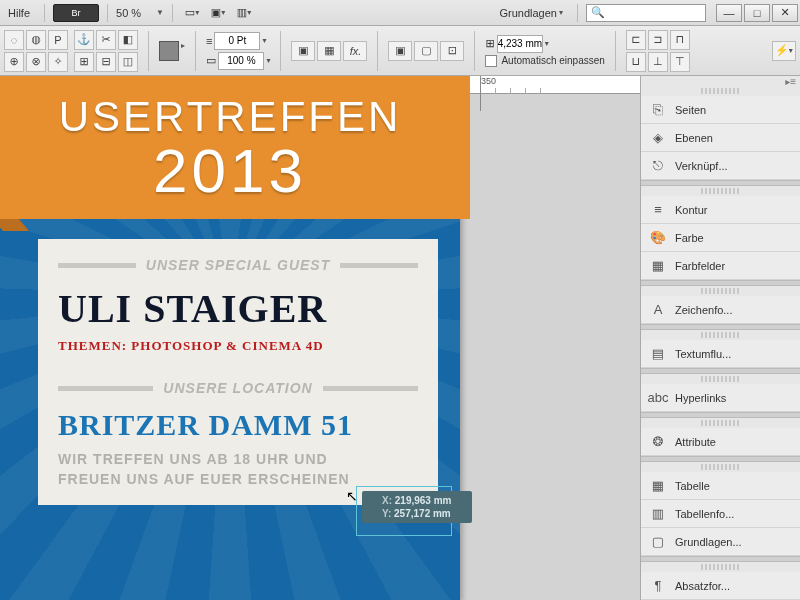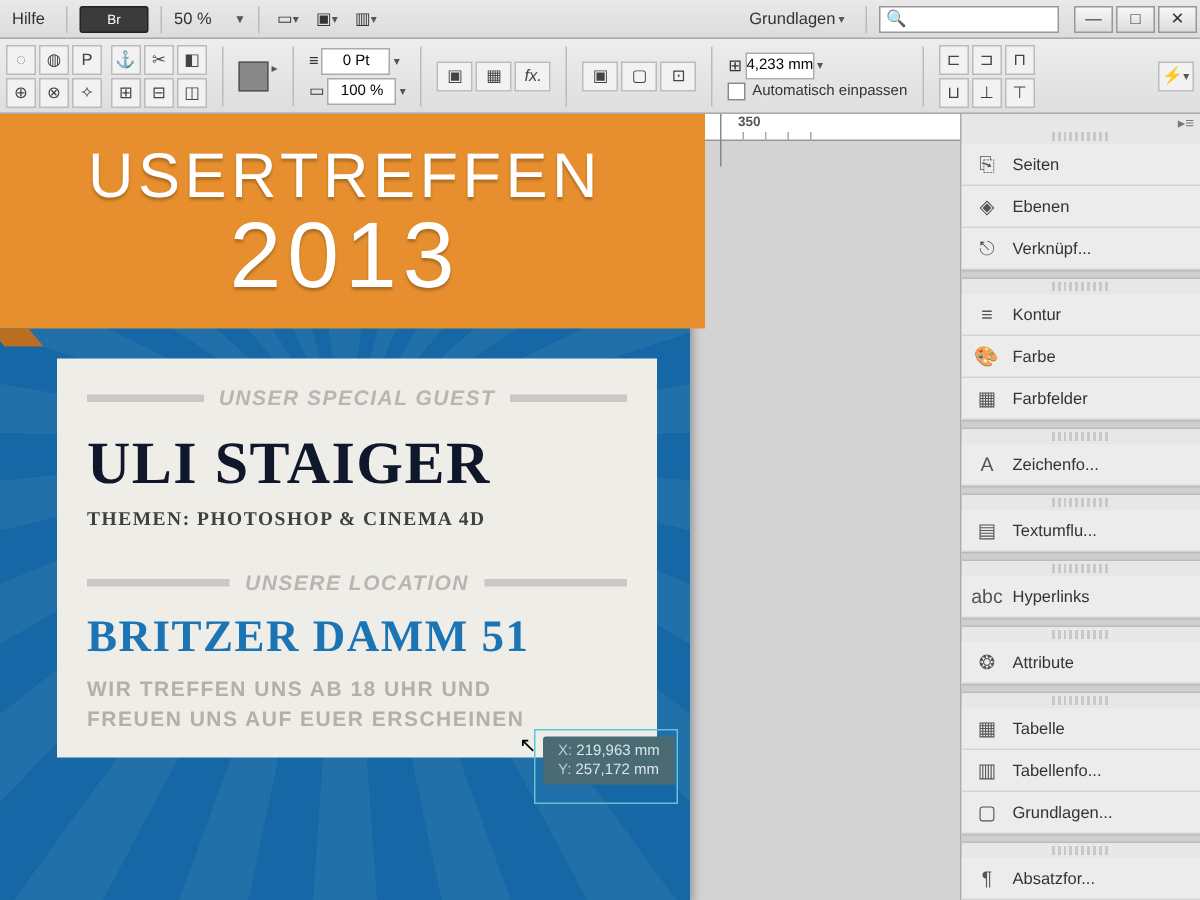--- a/index.html
+++ b/index.html
@@ -27,41 +27,41 @@
 .swatch { width: 20px; height: 20px; background: #888; border: 1px solid #555; }
 .field { display: flex; align-items: center; gap: 2px; }
 .field input { width: 46px; height: 18px; font-size: 10px; text-align: center; border: 1px solid #aaa; }
 .chk { display: flex; align-items: center; gap: 4px; font-size: 10px; }
 .chk .box { width: 12px; height: 12px; border: 1px solid #888; background: #fff; }
 .toolbar .vsep { width: 1px; height: 40px; background: #bbb; margin: 0 4px; }
 
 .main { display: flex; height: 524px; }
 .canvas-area { flex: 1; position: relative; background: #d3d3d3; overflow: hidden; }
 .ruler-h { height: 18px; background: #fff; border-bottom: 1px solid #999; position: relative; font-size: 9px; color: #555; }
-.ruler-h .tick { position: absolute; top: 0; height: 35px; border-left: 1px solid #888; padding-left: 11px; line-height: 10px; font-weight: bold; }
+.ruler-h .tick { position: absolute; top: 0; height: 35px; border-left: 1px solid #888; padding-left: 0; line-height: 10px; }
 .ruler-h .minor { position: absolute; top: 12px; height: 6px; border-left: 1px solid #aaa; }
 
 .document { position: absolute; left: 0; top: 18px; width: 460px; height: 506px; background: #f0eeea; box-shadow: 2px 2px 6px rgba(0,0,0,.3); }
 .bg-blue { position: absolute; inset: 0; background: #1568a5; }
 .bg-rays { position: absolute; inset: 0; background: repeating-conic-gradient(from 0deg at 50% 40%, rgba(255,255,255,.05) 0deg 8deg, transparent 8deg 16deg); }
 .orange-banner { position: absolute; left: -10px; top: -45px; width: 480px; height: 170px; background: #e78f2e; text-align: center; color: #fff; font-family: Georgia, serif; }
 .orange-banner::after { content: ""; position: absolute; left: 8px; bottom: -12px; width: 26px; height: 12px; background: #b96e20; transform: skewX(40deg); }
 .orange-banner .l1 { font-size: 42px; letter-spacing: 3px; margin-top: 44px; text-shadow: 0 2px 2px rgba(0,0,0,.25); }
 .orange-banner .l2 { font-size: 62px; letter-spacing: 4px; margin-top: -6px; text-shadow: 0 2px 2px rgba(0,0,0,.25); }
 .white-card { position: absolute; left: 38px; top: 145px; width: 400px; background: #efede8; padding: 18px 20px 16px; }
 .sec-label { color: #b7b6b1; font-family: Georgia, serif; font-style: italic; font-weight: bold; font-size: 14px; letter-spacing: 1px; display: flex; align-items: center; gap: 10px; }
 .sec-label::before, .sec-label::after { content: ""; flex: 1; height: 5px; background: #c9c8c3; }
 .big-blue { color: #0f172a; font-family: Georgia, serif; font-size: 40px; font-weight: bold; letter-spacing: 1px; margin: 12px 0 6px; }
-.sub { color: #404040; font-family: Georgia, serif; font-size: 13px; letter-spacing: 1px; font-weight: bold; }
+.sub { color: #b91c1c; font-family: Georgia, serif; font-size: 13px; letter-spacing: 1px; font-weight: bold; }
 .gap { height: 26px; }
 .addr { color: #1b74b3; font-family: Georgia, serif; font-size: 30px; font-weight: bold; letter-spacing: 1px; margin: 12px 0 8px; }
 .body-text { color: #b2b0aa; font-family: Georgia, serif; font-size: 14px; letter-spacing: 1px; font-weight: bold; line-height: 1.4; }
 
 .sel-box { position: absolute; border: 1px solid #5ec3d6; left: 356px; top: 410px; width: 96px; height: 50px; }
-.cursor-tip { position: absolute; left: 362px; top: 415px; background: #4a6a74; color: #d9e6ea; font-size: 10px; padding: 3px 10px; line-height: 1.3; border-radius: 2px; }
+.cursor-tip { position: absolute; left: 362px; top: 415px; background: #4a6a74; color: #d9e6ea; font-size: 10px; padding: 3px 20px; line-height: 1.3; border-radius: 2px; font-weight: bold; }
 .cursor-tip .lbl { color: #b9ccd1; }
 .cursor-arrow { position: absolute; left: 346px; top: 412px; font-size: 14px; color: #000; }
 
 .panels { width: 160px; background: #e7e7e7; border-left: 1px solid #aaa; display: flex; flex-direction: column; }
 .panel-scroll { overflow-y: auto; }
 .panel-item { display: flex; align-items: center; gap: 8px; height: 28px; padding: 0 8px; border-bottom: 1px solid #d4d4d4; font-size: 11px; color: #333; background: #ececec; }
 .panel-item .picon { width: 18px; height: 18px; display: inline-flex; align-items: center; justify-content: center; font-size: 13px; color: #555; }
 .panel-group-sep { height: 6px; background: #cfcfcf; border-top: 1px solid #bbb; border-bottom: 1px solid #bbb; }
 .panel-grip { height: 6px; background: repeating-linear-gradient(90deg,#c8c8c8 0 2px,transparent 2px 4px); margin: 2px 60px; }
 .panel-head { height: 10px; display:flex; justify-content:flex-end; padding-right:4px; }

